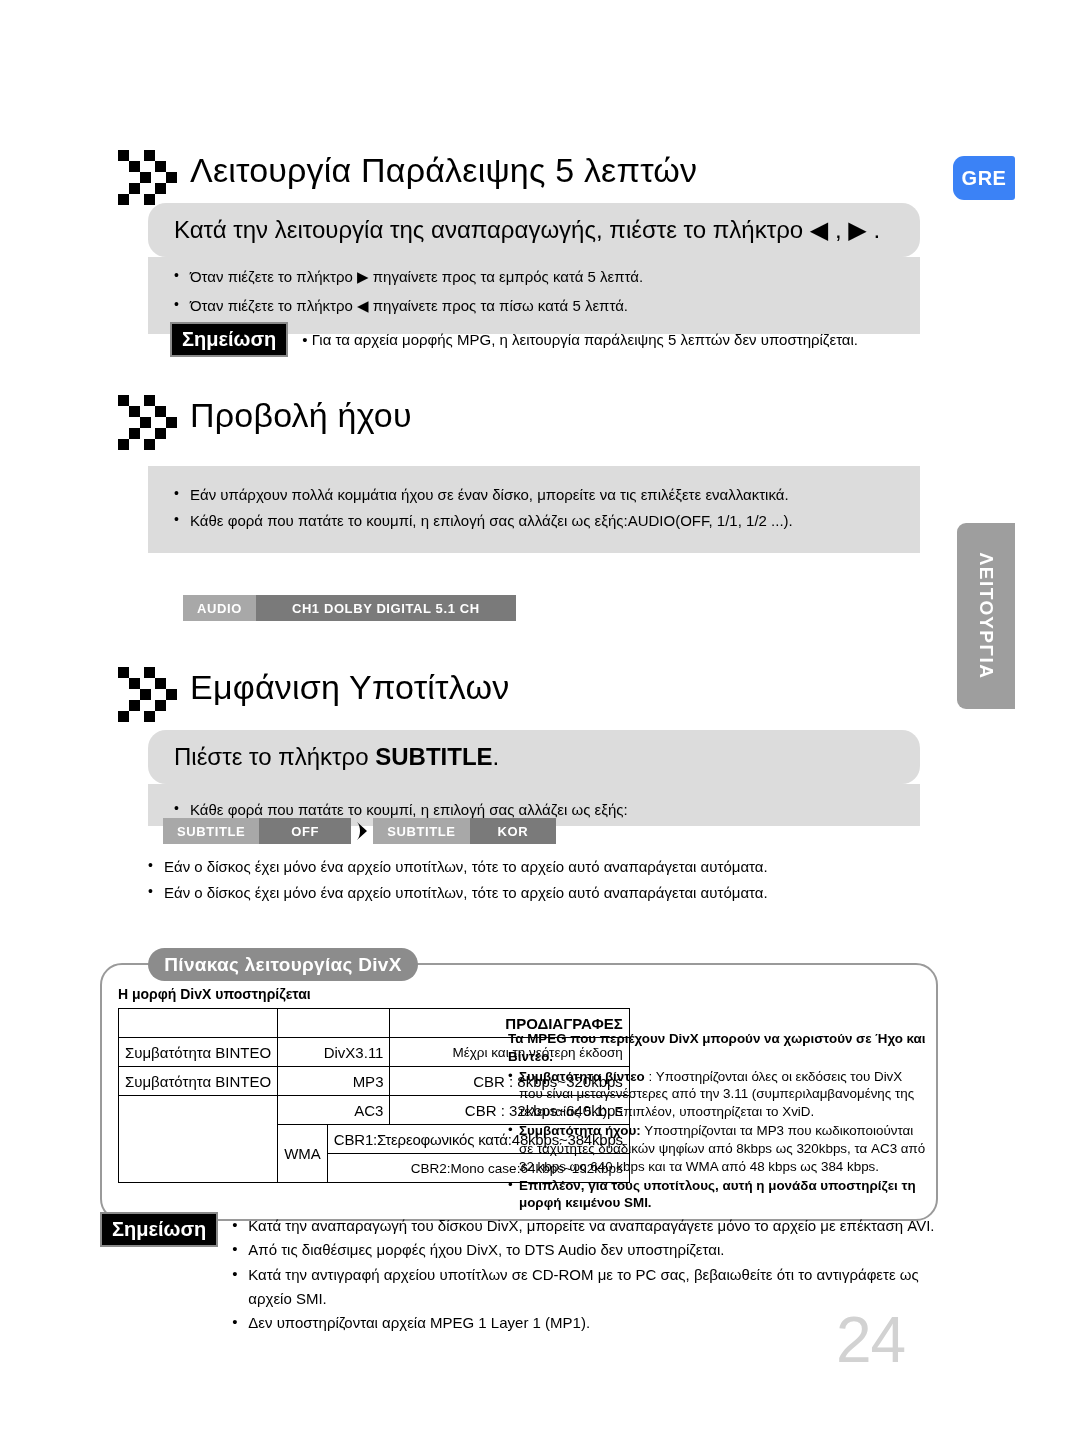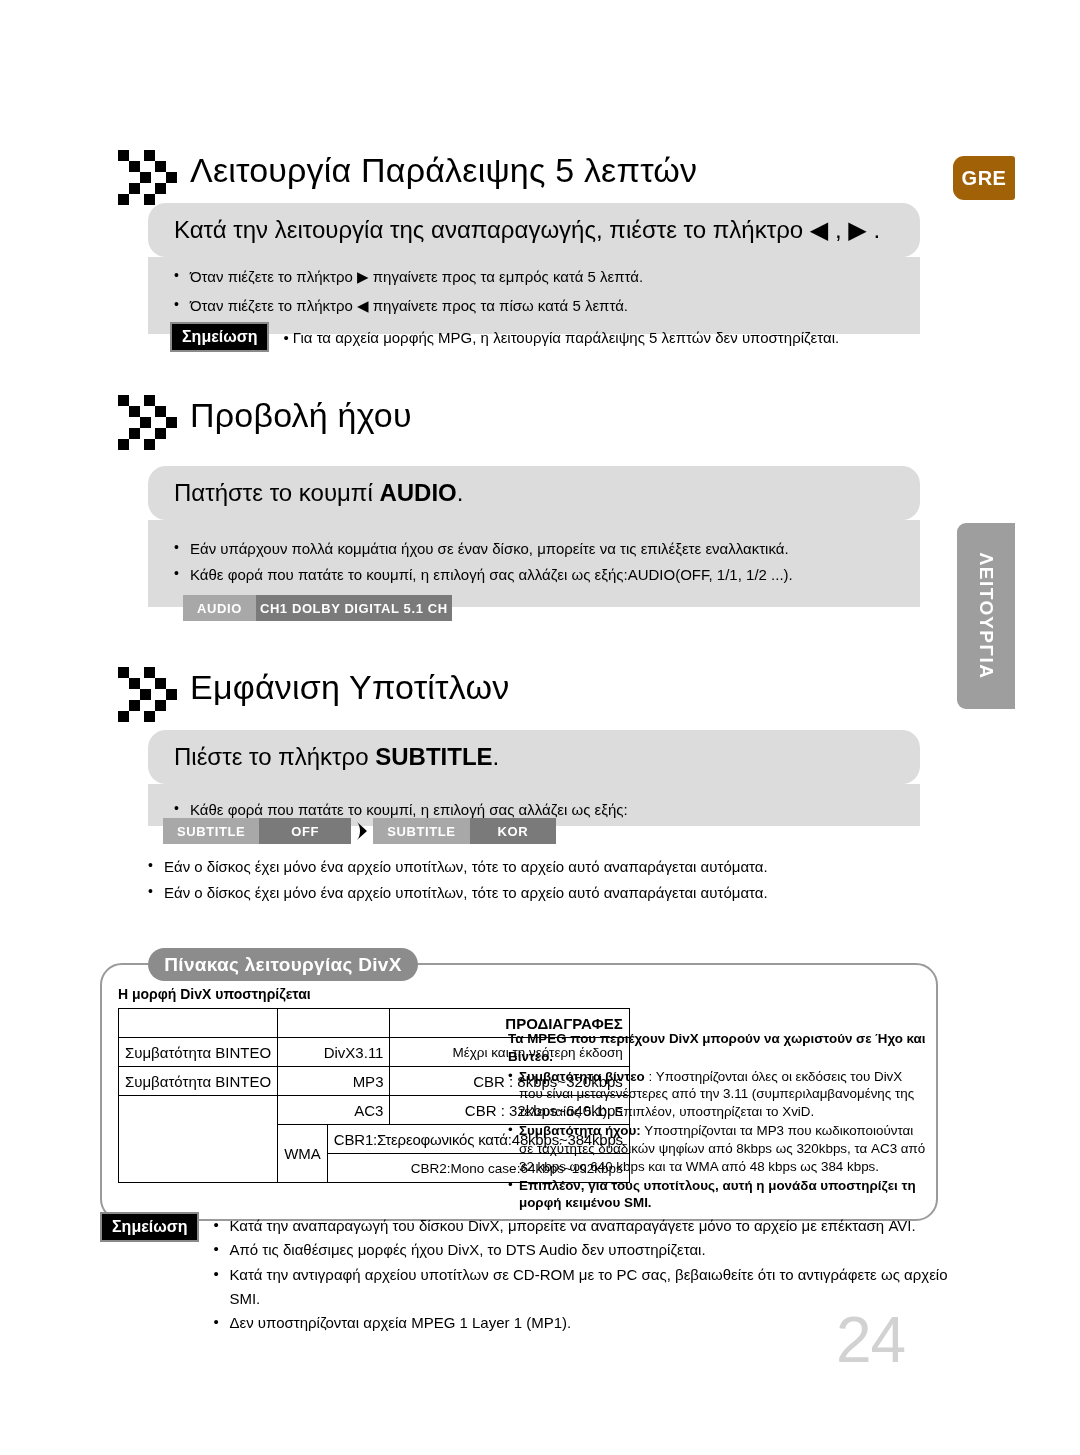--- a/index.html
+++ b/index.html
@@ -22,21 +22,21 @@
     inset: 0;
   }
 
   
   .lang-badge {
     position: absolute;
     top: 156px;
     left: 953px;
     width: 62px;
     height: 44px;
-    background: #a16207;
+    background: #3b82f6;
     border-radius: 11px 3px 3px 11px;
     color: #fff;
     font-size: 20px;
     font-weight: bold;
     letter-spacing: 0.5px;
     display: flex;
     align-items: center;
     justify-content: center;
   }
 
@@ -122,21 +122,21 @@
     font-size: 14px;
   }
 
   
   .note-badge {
     display: inline-block;
     background: #000;
     color: #fff;
     border: 2px solid #8a8a8a;
     padding: 3px 10px 4px;
-    font-size: 16px;
+    font-size: 20px;
     font-weight: bold;
     line-height: 1.2;
     vertical-align: middle;
   }
 
   
   .osd {
     display: inline-flex;
     height: 26px;
     align-items: stretch;
@@ -155,21 +155,21 @@
   }
   .osd .right {
     background: #7a7a7a;
     color: #fff;
     font-size: 13px;
     font-weight: bold;
     letter-spacing: 0.6px;
     display: flex;
     align-items: center;
     justify-content: center;
-    padding: 0 4px;
+    padding: 0 36px;
   }
   .osd-arrow {
     display: inline-block;
     width: 22px;
     height: 26px;
     vertical-align: middle;
     position: relative;
   }
 
   
@@ -345,23 +345,20 @@
         <i style="left:37px; top:16px;"></i>
         <i style="left:48px; top:27px;"></i>
         <i style="left:37px; top:38px;"></i>
         <i style="left:26px; top:49px;"></i>
       </span>
       <h2>Προβολή ήχου</h2>
     </div>
   </div>
 
   <div style="position:absolute; left:148px; top:466px; width:772px;">
-    <div class="grey-bar">
-      <span>Πατήστε το κουμπί </span><b>AUDIO</b><span>.</span>
-    </div>
     <div class="grey-body" style="padding-top:16px; padding-bottom:18px;">
       <div class="bullets" style="line-height:1.75;">
         <div class="b">Εάν υπάρχουν πολλά κομμάτια ήχου σε έναν δίσκο, μπορείτε να τις επιλέξετε εναλλακτικά.</div>
         <div class="b">Κάθε φορά που πατάτε το κουμπί, η επιλογή σας αλλάζει ως εξής:AUDIO(OFF, 1/1, 1/2 ...).</div>
       </div>
     </div>
   </div>
 
   <div style="position:absolute; left:183px; top:595px;">
     <span class="osd">

